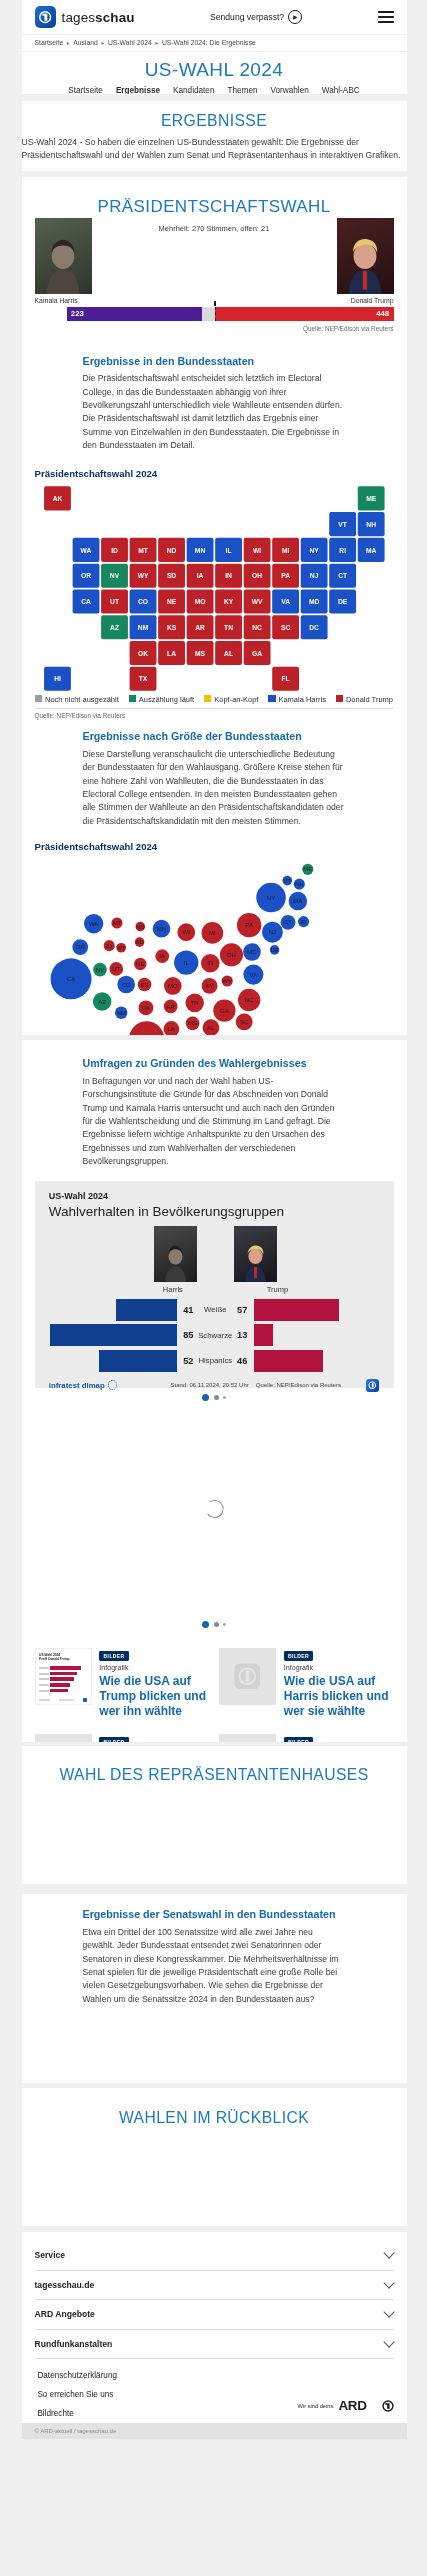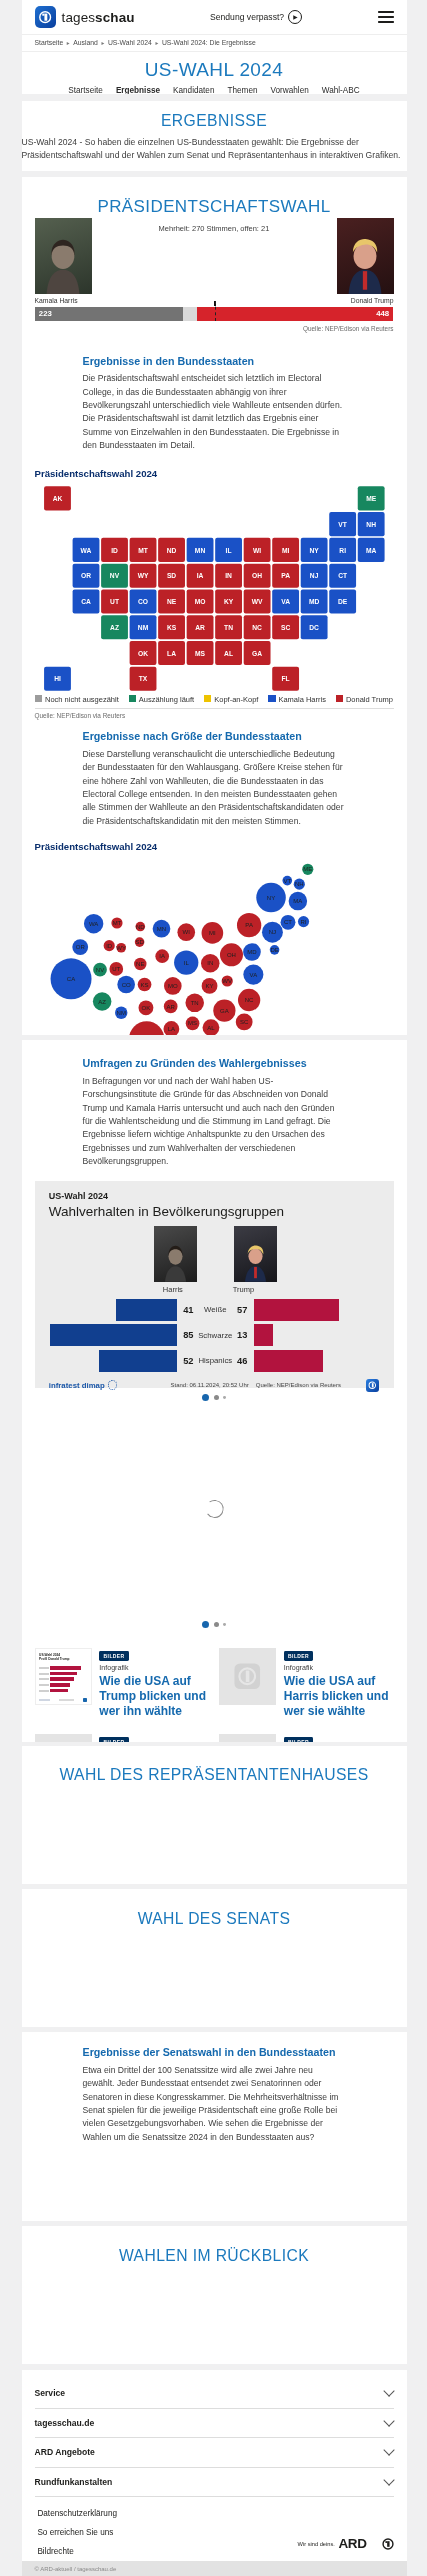--- a/index.html
+++ b/index.html
@@ -55,21 +55,21 @@
   .tile-label{font-size:10px;font-weight:bold;fill:#fff;}
   .bub-label{font-size:8.5px;fill:#1f1f1f;}
   
   .demo-panel{background:#ececec;margin:13px 13px 0;padding:10px 14.3px 8.6px;box-sizing:border-box;height:207px;}
   .demo-kicker{font-size:9px;font-weight:bold;color:#1d1d1b;}
   .demo-title{font-size:13.5px;color:#1d1d1b;margin-top:2.9px;}
   .demo-photos{display:flex;gap:37px;margin:7.1px 0 0 105px;}
   .demo-photo{width:43px;height:56px;display:flex;align-items:flex-end;justify-content:center;overflow:hidden;}
   .demo-photo.h{background:linear-gradient(160deg,#4a4a4a,#1c1c1c);}
   .demo-photo.t{background:linear-gradient(160deg,#3c3c44,#15151a);}
-  .demo-names{display:flex;gap:50px;margin:2.9px 0 4.3px 114px;font-size:7.5px;color:#333;}
+  .demo-names{display:flex;gap:84px;margin:2.9px 0 4.3px 114px;font-size:7.5px;color:#333;}
   .demo-row{display:flex;align-items:center;height:22px;margin-bottom:3.6px;}
   .dz-left{width:128px;display:flex;justify-content:flex-end;}
   .dz-mid{width:77px;display:flex;justify-content:space-between;align-items:center;padding:0 6.4px;box-sizing:border-box;}
   .dz-right{flex:1;display:flex;justify-content:flex-start;}
   .dbar{height:22px;}
   .dval{font-size:9.3px;font-weight:bold;color:#1d1d1b;}
   .dlab{font-size:7.8px;color:#333;}
   .demo-foot{display:flex;align-items:center;gap:7.1px;margin-top:7.1px;}
   .itd{color:#1b57a8;font-weight:bold;font-size:7.8px;display:flex;align-items:center;gap:2.9px;}
   .itd .ring{width:7.8px;height:7.8px;border:1.4px dotted #1b57a8;border-radius:50%;display:inline-block;}
@@ -180,21 +180,21 @@
         <svg width="50" height="60" viewBox="0 0 70 84">
             <ellipse cx="35" cy="31" rx="16" ry="18" fill="#d9a08a"></ellipse>
             <path d="M12 84 C14 58 24 50 35 50 C46 50 56 58 58 84 Z" fill="#1d2a4a"></path>
             <rect x="32" y="52" width="6" height="26" fill="#c12b2b"></rect>
             <path d="M18 26 C18 10 30 6 36 7 C46 8 53 14 52 26 C48 16 40 14 34 15 C26 16 20 20 18 26 Z" fill="#e8c66a"></path>
           </svg>
       </div>
       <span class="cand-name left">Kamala Harris</span>
       <span class="cand-name right">Donald Trump</span>
       <div class="ev-bar">
-        <div class="seg h" id="seg-harris" style="width: 41.4498%; background: #737373;">223</div>
+        <div class="seg h" id="seg-harris" style="width: 41.4498%; background: #4c1d95; margin-left: 32px;">223</div>
         <div class="seg" id="seg-open" style="width: 3.90335%; background: rgb(217, 217, 217);"></div>
         <div class="seg t" id="seg-trump" style="width: 54.6468%; background: rgb(214, 35, 43);">448</div>
       </div>
       <div class="maj-tick" id="maj-tick" style="left: 193px;"></div>
       <div class="maj-marker" id="maj-marker" style="left: 193px;"></div>
       <div class="source bar-src">Quelle: NEP/Edison via Reuters</div>
     </div>
 
     <div class="txtcol" style="margin-top:24px;">
       <h3 class="subhead">Ergebnisse in den Bundesstaaten</h3>
@@ -802,23 +802,20 @@
         </div>
       </div>
   </div>
   <div class="gap5"></div>
 
   <div class="card" style="height:138px;">
     <h2 class="big-title" style="margin-top:20px;">WAHL DES REPRÄSENTANTENHAUSES</h2>
   </div>
   <div class="gap7"></div>
 
-  <div class="card" style="height:138px;">
-    <h2 class="big-title" style="margin-top:21.4px;">WAHL DES SENATS</h2>
-  </div>
   <div class="gap7"></div>
 
   <div class="card" style="height:189px;">
     <div class="txtcol" style="margin-top:14.3px;">
       <h3 class="subhead">Ergebnisse der Senatswahl in den Bundesstaaten</h3>
       <p class="body-txt">Etwa ein Drittel der 100 Senatssitze wird alle zwei Jahre neu gewählt. Jeder Bundesstaat entsendet zwei Senatorinnen oder Senatoren in diese Kongresskammer. Die Mehrheitsverhältnisse im Senat spielen für die jeweilige Präsidentschaft eine große Rolle bei vielen Gesetzgebungsvorhaben. Wie sehen die Ergebnisse der Wahlen um die Senatssitze 2024 in den Bundesstaaten aus?</p>
     </div>
   </div>
   <div class="gap7"></div>
 

